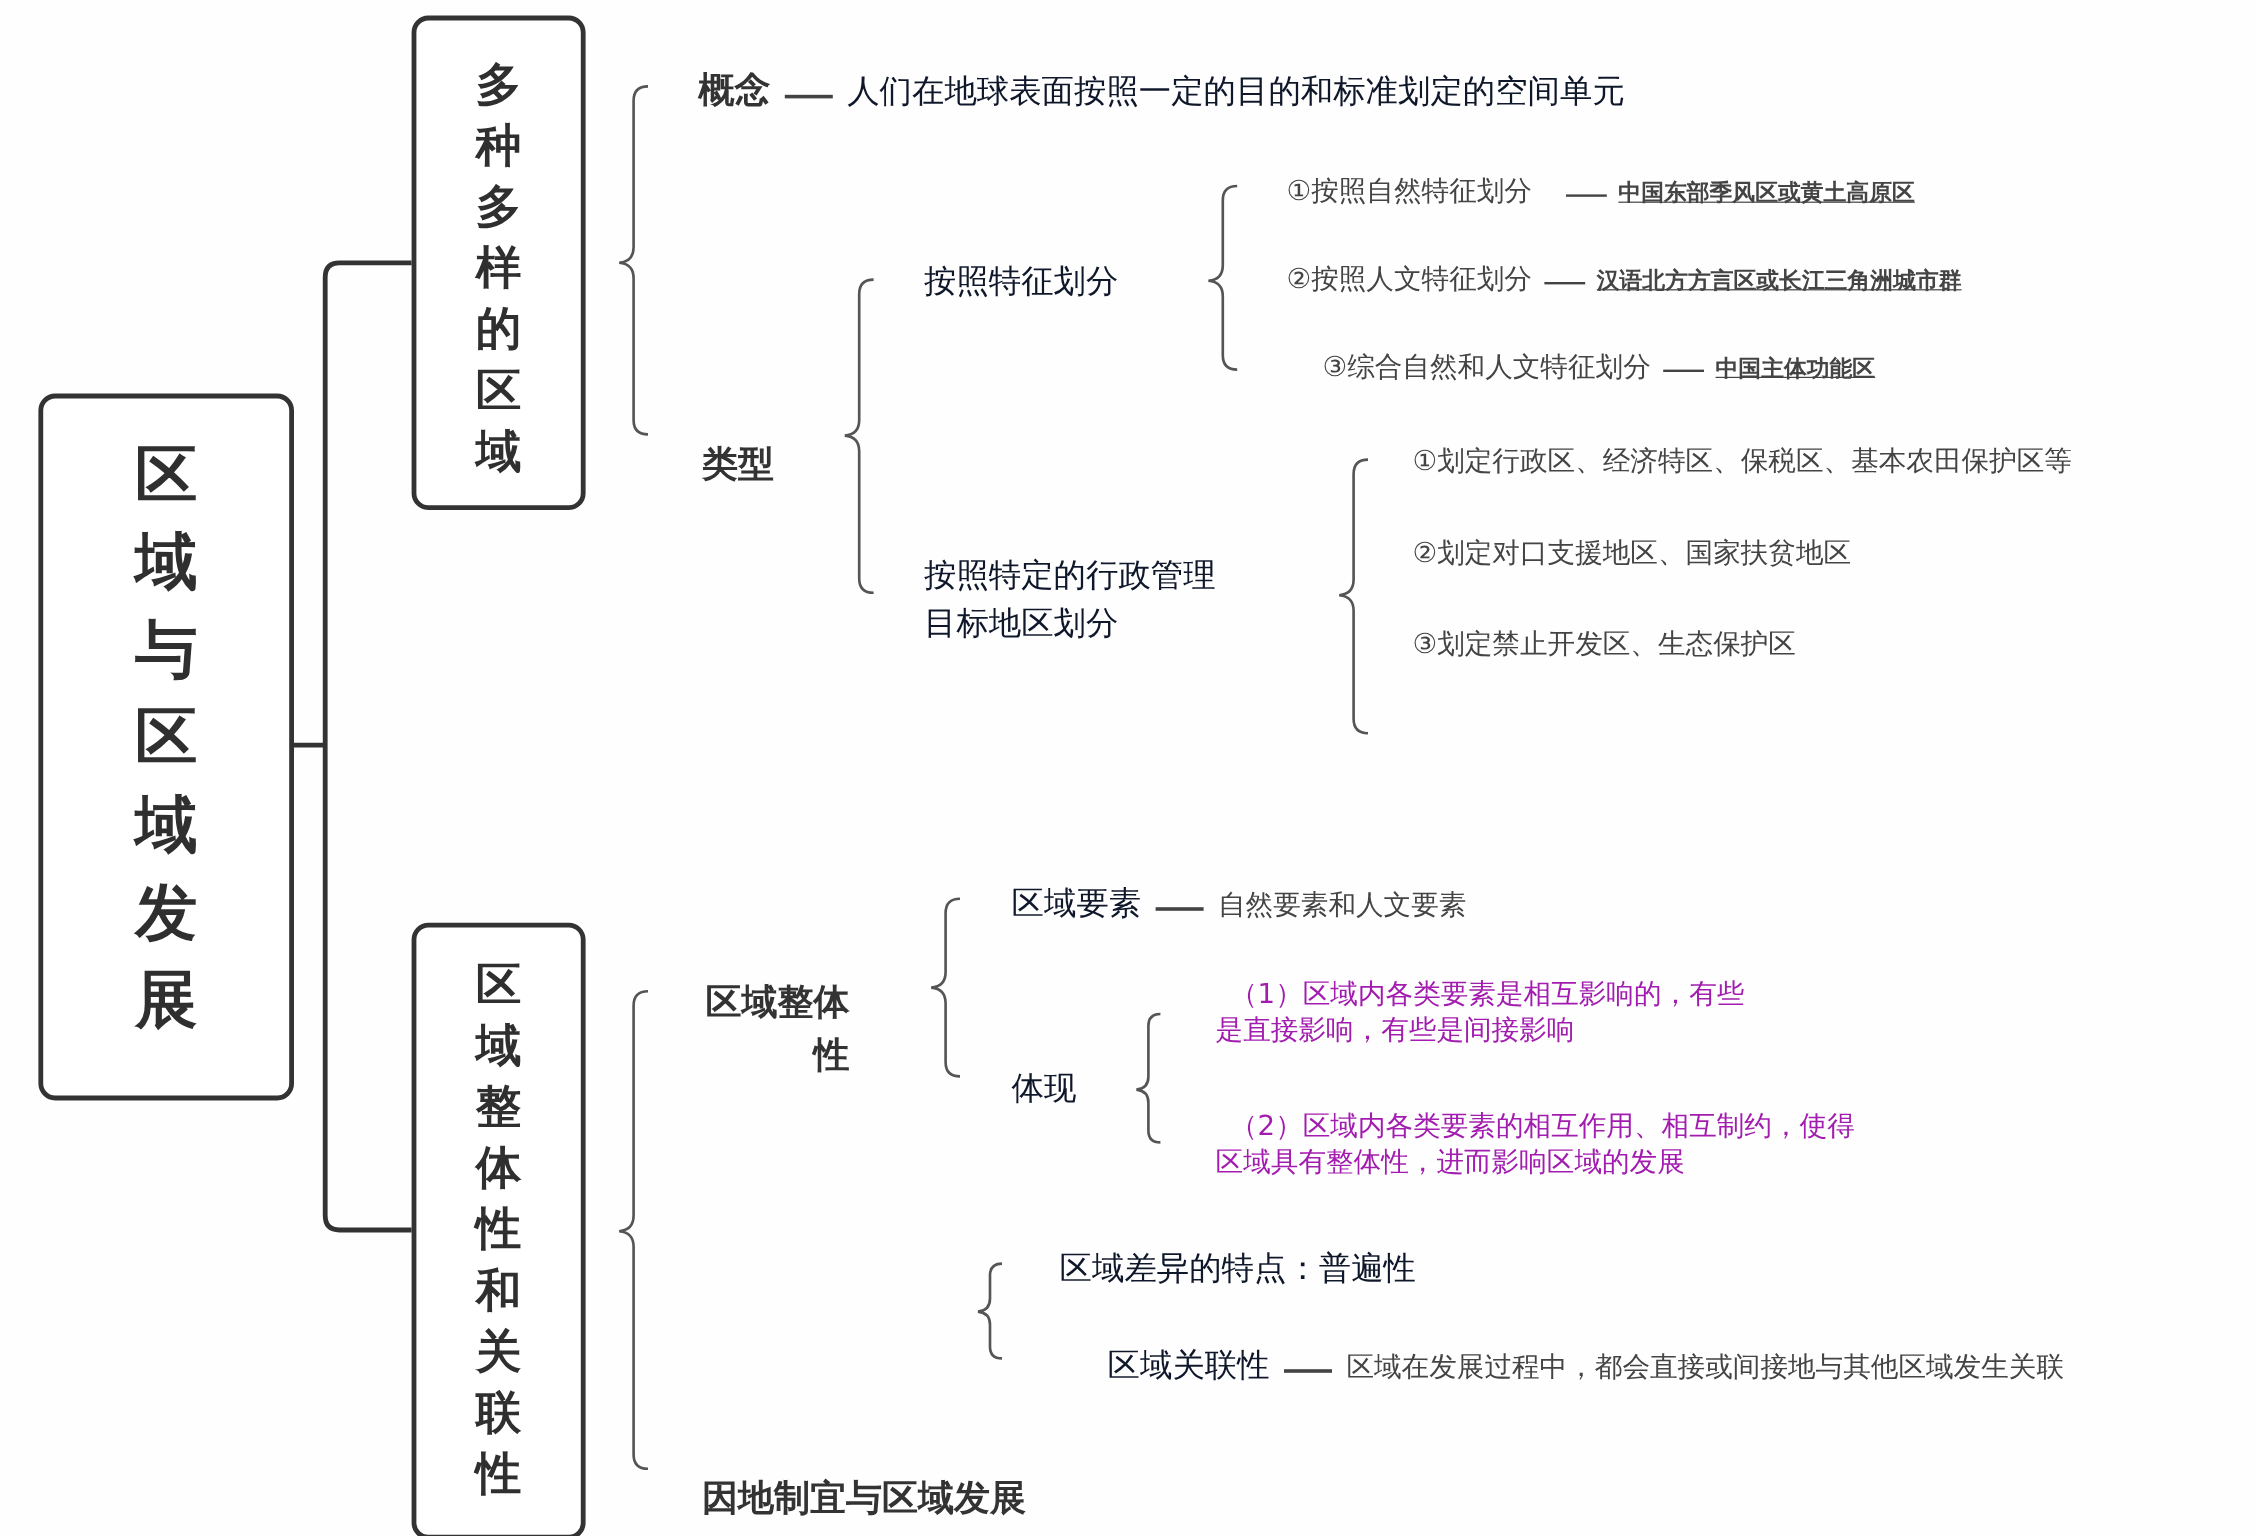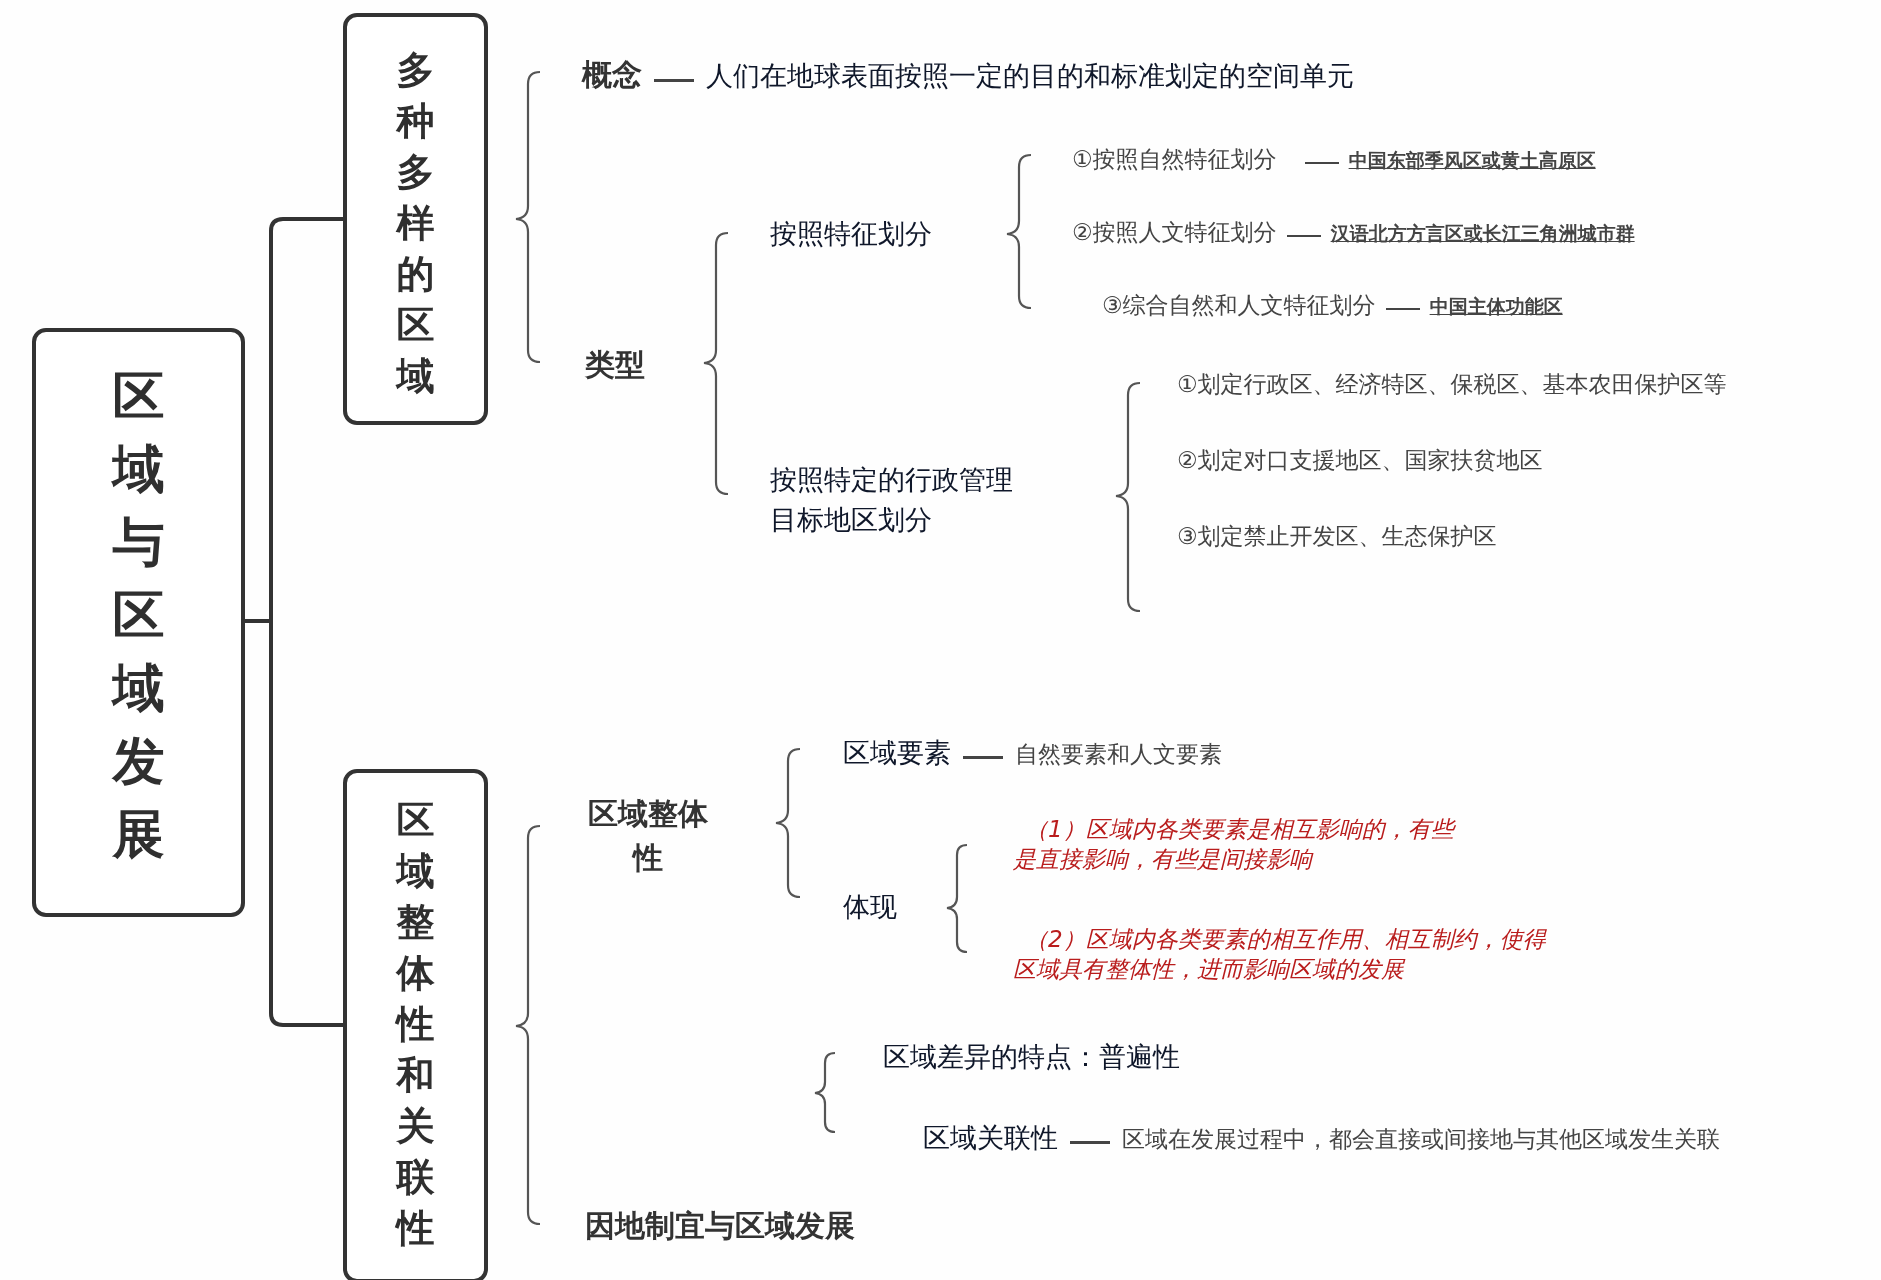--- a/index.html
+++ b/index.html
@@ -26,27 +26,27 @@
     display: block;
     font-weight: bold;
     text-align: center;
     color: #2f2f2f;
   }
   .main-box .vchar { font-size: 52px; line-height: 73px; }
   .sub-box .vchar { font-size: 38px; line-height: 51px; }
   svg.lines { position: absolute; left: 0; top: 0; }
   .t { position: absolute; white-space: nowrap; }
   .serif { font-family: "DejaVu Serif", "Liberation Serif", serif; }
-  .l1 { font-size: 30px; font-weight: bold; color: #333; }
+  .l1 { font-size: 30px; font-weight: bold; color: #333; margin-top: 22px; }
   .l2 { font-size: 27px; color: #0f172a; }
   .l3 { font-size: 23px; color: #444; }
   .ex { font-size: 19px; font-weight: bold; color: #444; text-decoration: underline; }
   .dash { display: inline-block; width: 40px; height: 3px; background: #444; vertical-align: middle; margin: 0 12px; }
   .dash.s { width: 34px; height: 2px; margin: 0 10px; }
-  .note { font-size: 23px; color: #b91c1c; line-height: 30px; font-style: italic; }
+  .note { font-size: 23px; color: #a21caf; line-height: 30px; }
 </style>
 </head>
 <body>
 
 <div id="canvas">
 
   <svg class="lines" width="1881" height="1280">
     <g fill="none" stroke="#333333" stroke-width="4">
 
       <path d="M243 621 L271 621"></path>
@@ -124,21 +124,21 @@
 
   <div class="t l2 serif" style="left:770px; top:460px; line-height:40px;">
     <div>按照特定的行政管理</div>
     <div>目标地区划分</div>
   </div>
 
   <div class="t l3" style="left:1177px; top:369px;">①划定行政区、经济特区、保税区、基本农田保护区等</div>
   <div class="t l3" style="left:1177px; top:445px;">②划定对口支援地区、国家扶贫地区</div>
   <div class="t l3" style="left:1177px; top:521px;">③划定禁止开发区、生态保护区</div>
 
-  <div class="t l1" style="left:588px; top:792px; line-height:44px; text-align:center;">
+  <div class="t l1" style="left:588px; top:792px; line-height:44px; text-align:right;">
     <div>区域整体</div>
     <div>性</div>
   </div>
 
   <div class="t" style="left:843px; top:735px;">
     <span class="l2 serif">区域要素</span><span class="dash"></span><span class="l3">自然要素和人文要素</span>
   </div>
 
   <div class="t l2 serif" style="left:843px; top:889px;">体现</div>
 

